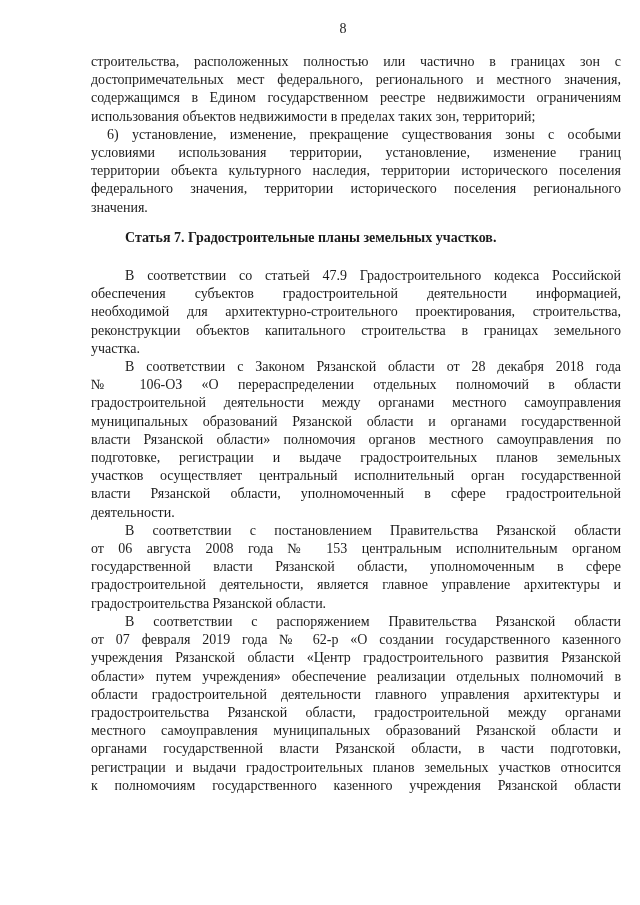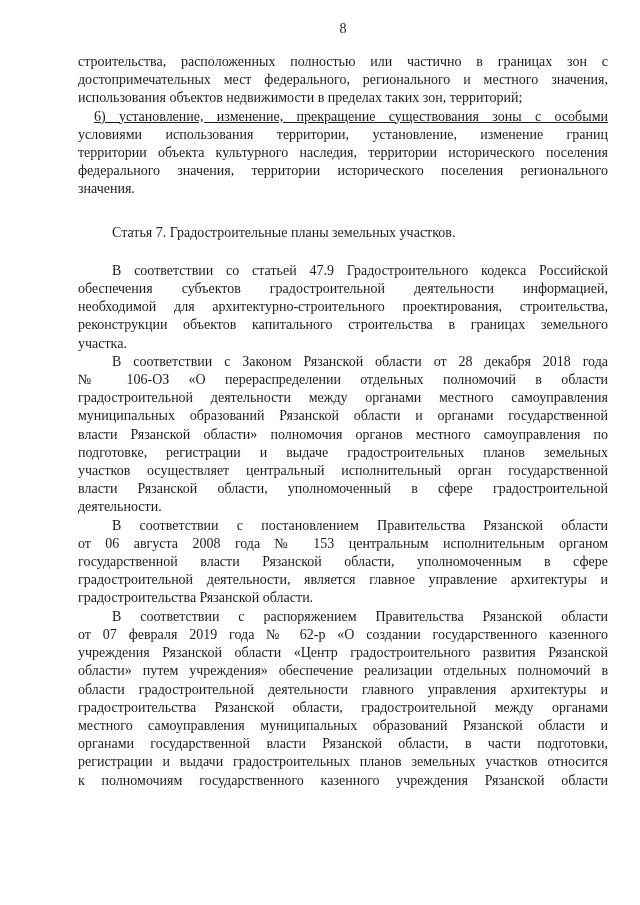--- a/index.html
+++ b/index.html
@@ -18,48 +18,49 @@
     position: absolute;
     top: 21px;
     left: 78px;
     width: 530px;
     text-align: center;
     line-height: 16px;
   }
   .content {
     position: absolute;
     top: 53px;
-    left: 78px;
+    left: 91px;
     width: 530px;
   }
   .block { margin: 0; }
   .block.heading {
-    font-weight: normal;
-    margin-top: 25px;
+    font-weight: bold;
+    margin-top: 12px;
     margin-bottom: 20px;
   }
   .line {
     line-height: 18.2px;
     text-align: justify;
     text-align-last: justify;
     white-space: normal;
   }
   .line.para-last { text-align-last: left; }
   .line.ind-normal { padding-left: 34px; }
-  .line.ind-small  { padding-left: 16px; text-decoration: underline; }
+  .line.ind-small  { padding-left: 16px; }
 </style>
 </head>
 <body>
 
 <div class="page">
   <div class="page-number">8</div>
   <div class="content">
       <div class="block">
         <div class="line">строительства, расположенных полностью или частично в границах зон с</div>
         <div class="line">достопримечательных мест федерального, регионального и местного значения,</div>
+        <div class="line">содержащимся в Едином государственном реестре недвижимости ограничениям</div>
         <div class="line para-last">использования объектов недвижимости в пределах таких зон, территорий;</div>
       </div>
       <div class="block">
         <div class="line ind-small">6) установление, изменение, прекращение существования зоны с особыми</div>
         <div class="line">условиями использования территории, установление, изменение границ</div>
         <div class="line">территории объекта культурного наследия, территории исторического поселения</div>
         <div class="line">федерального значения, территории исторического поселения регионального</div>
         <div class="line para-last">значения.</div>
       </div>
       <div class="block heading">

